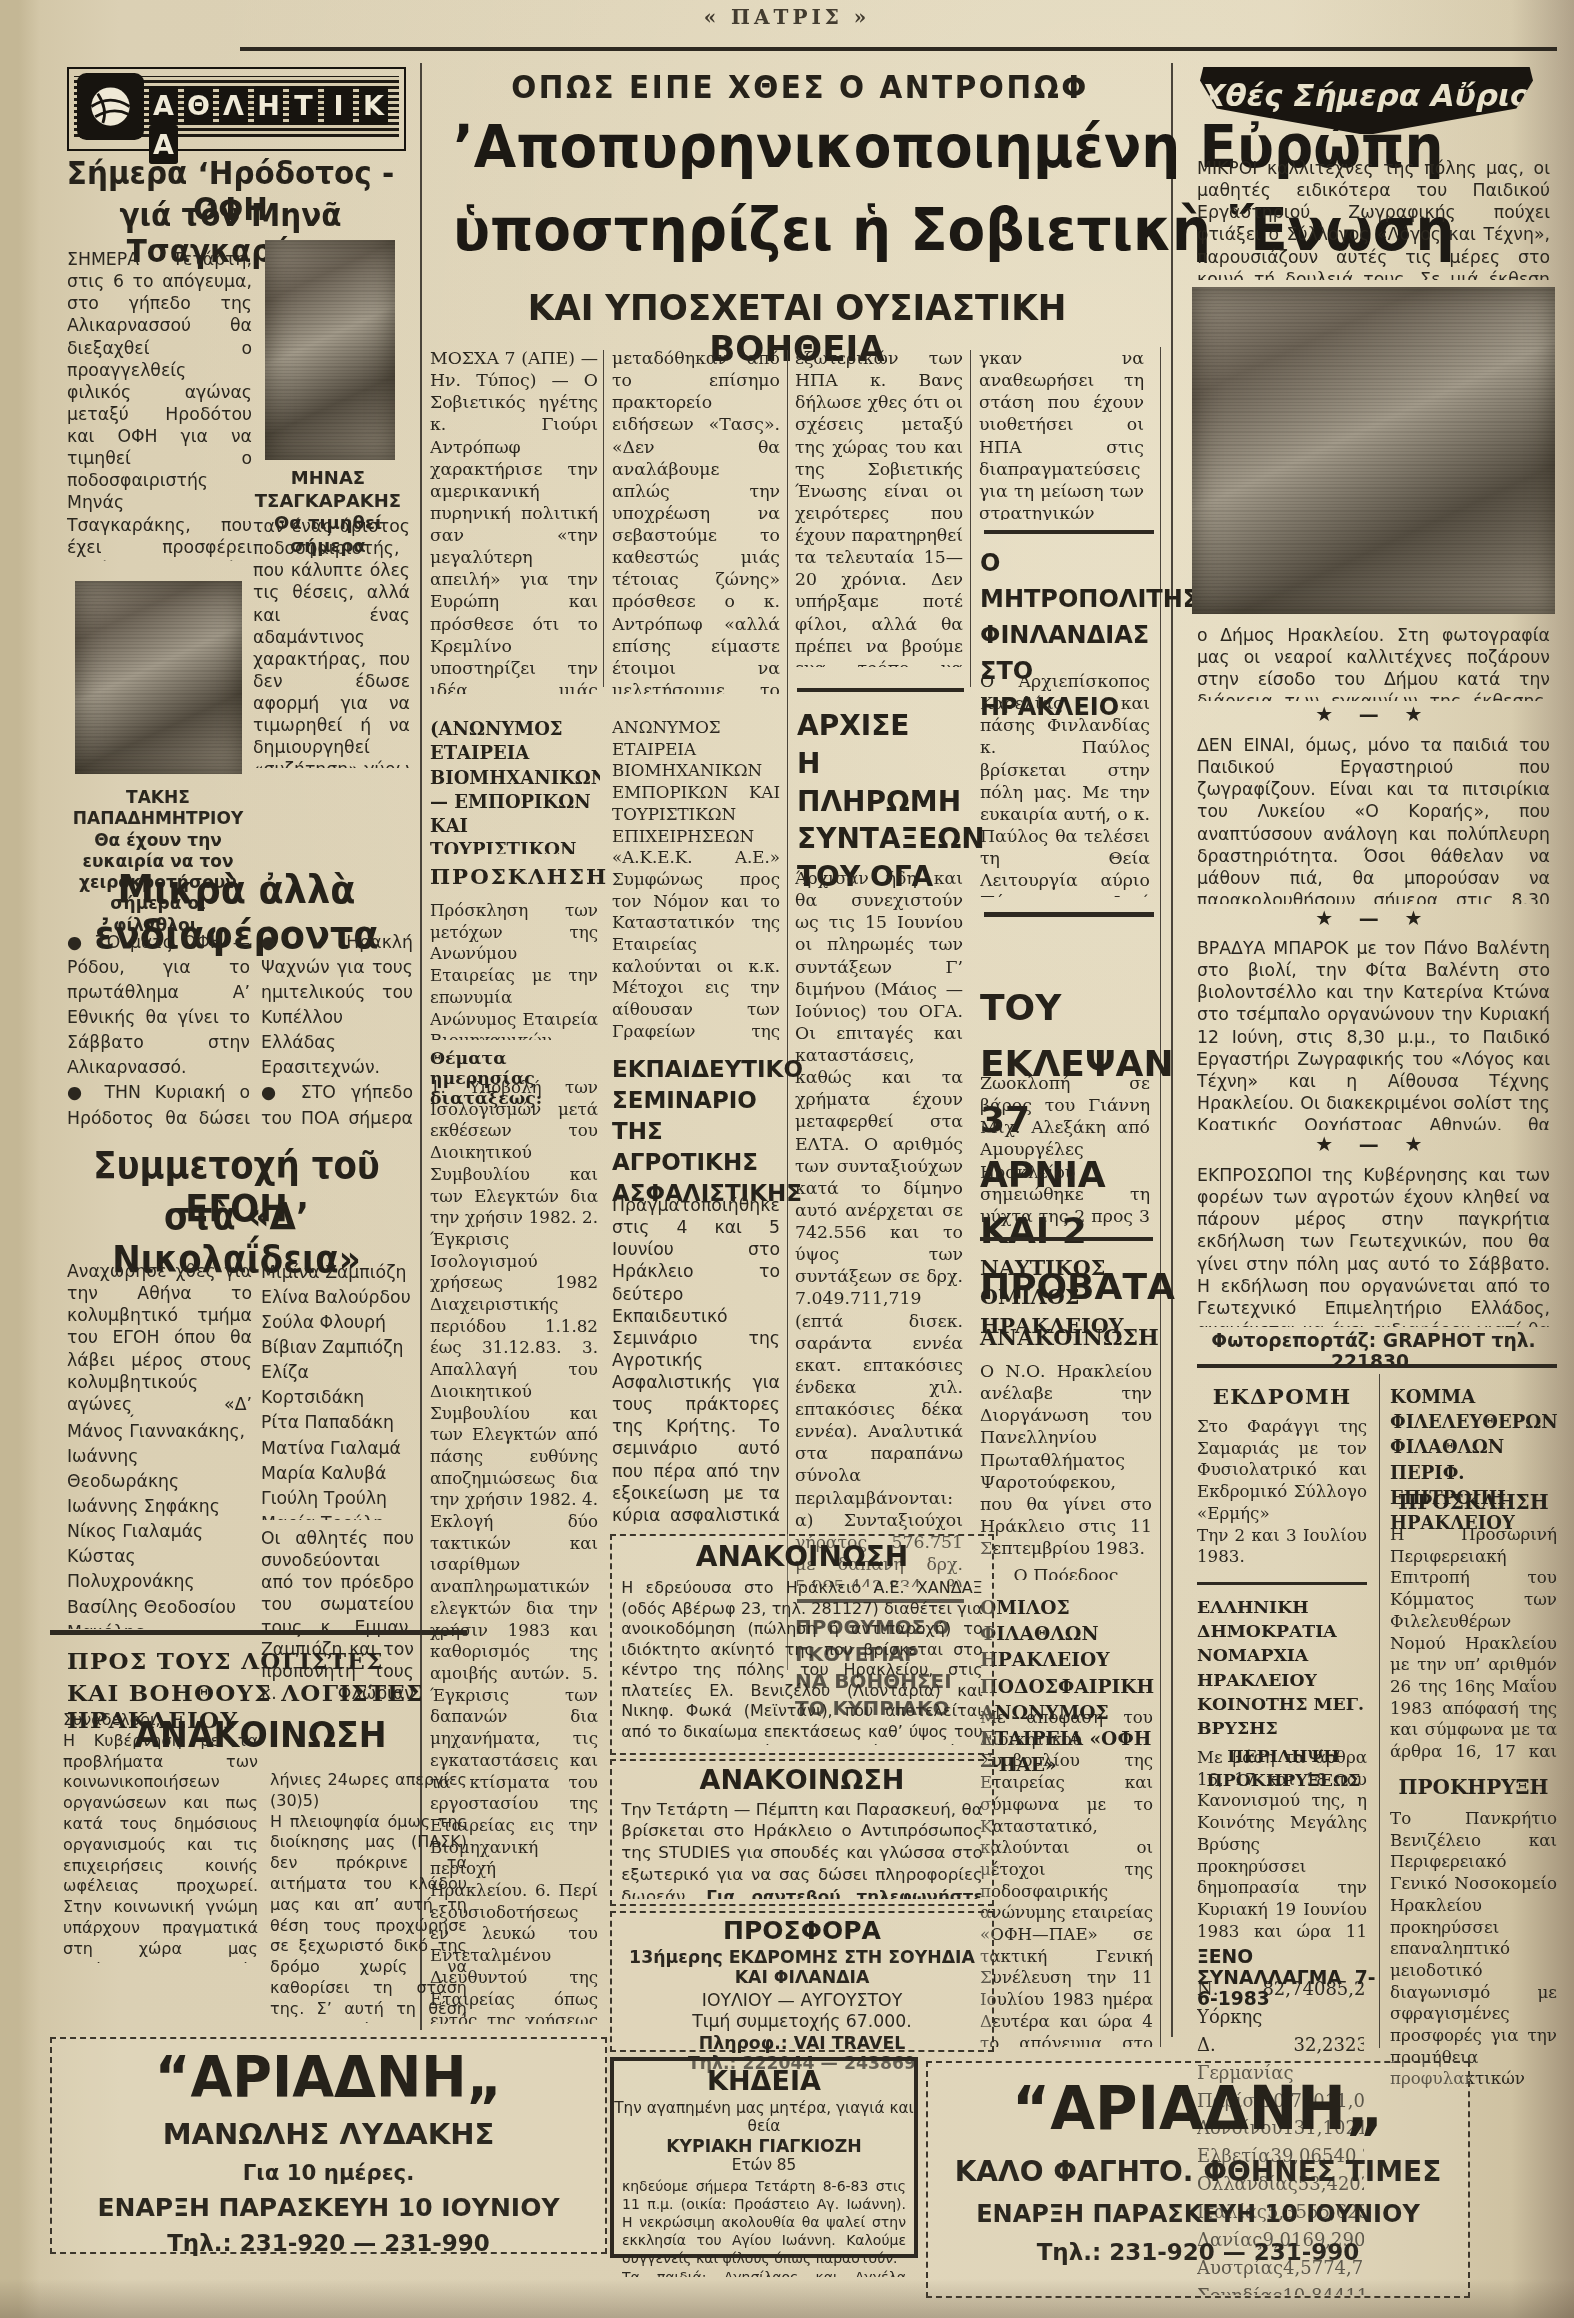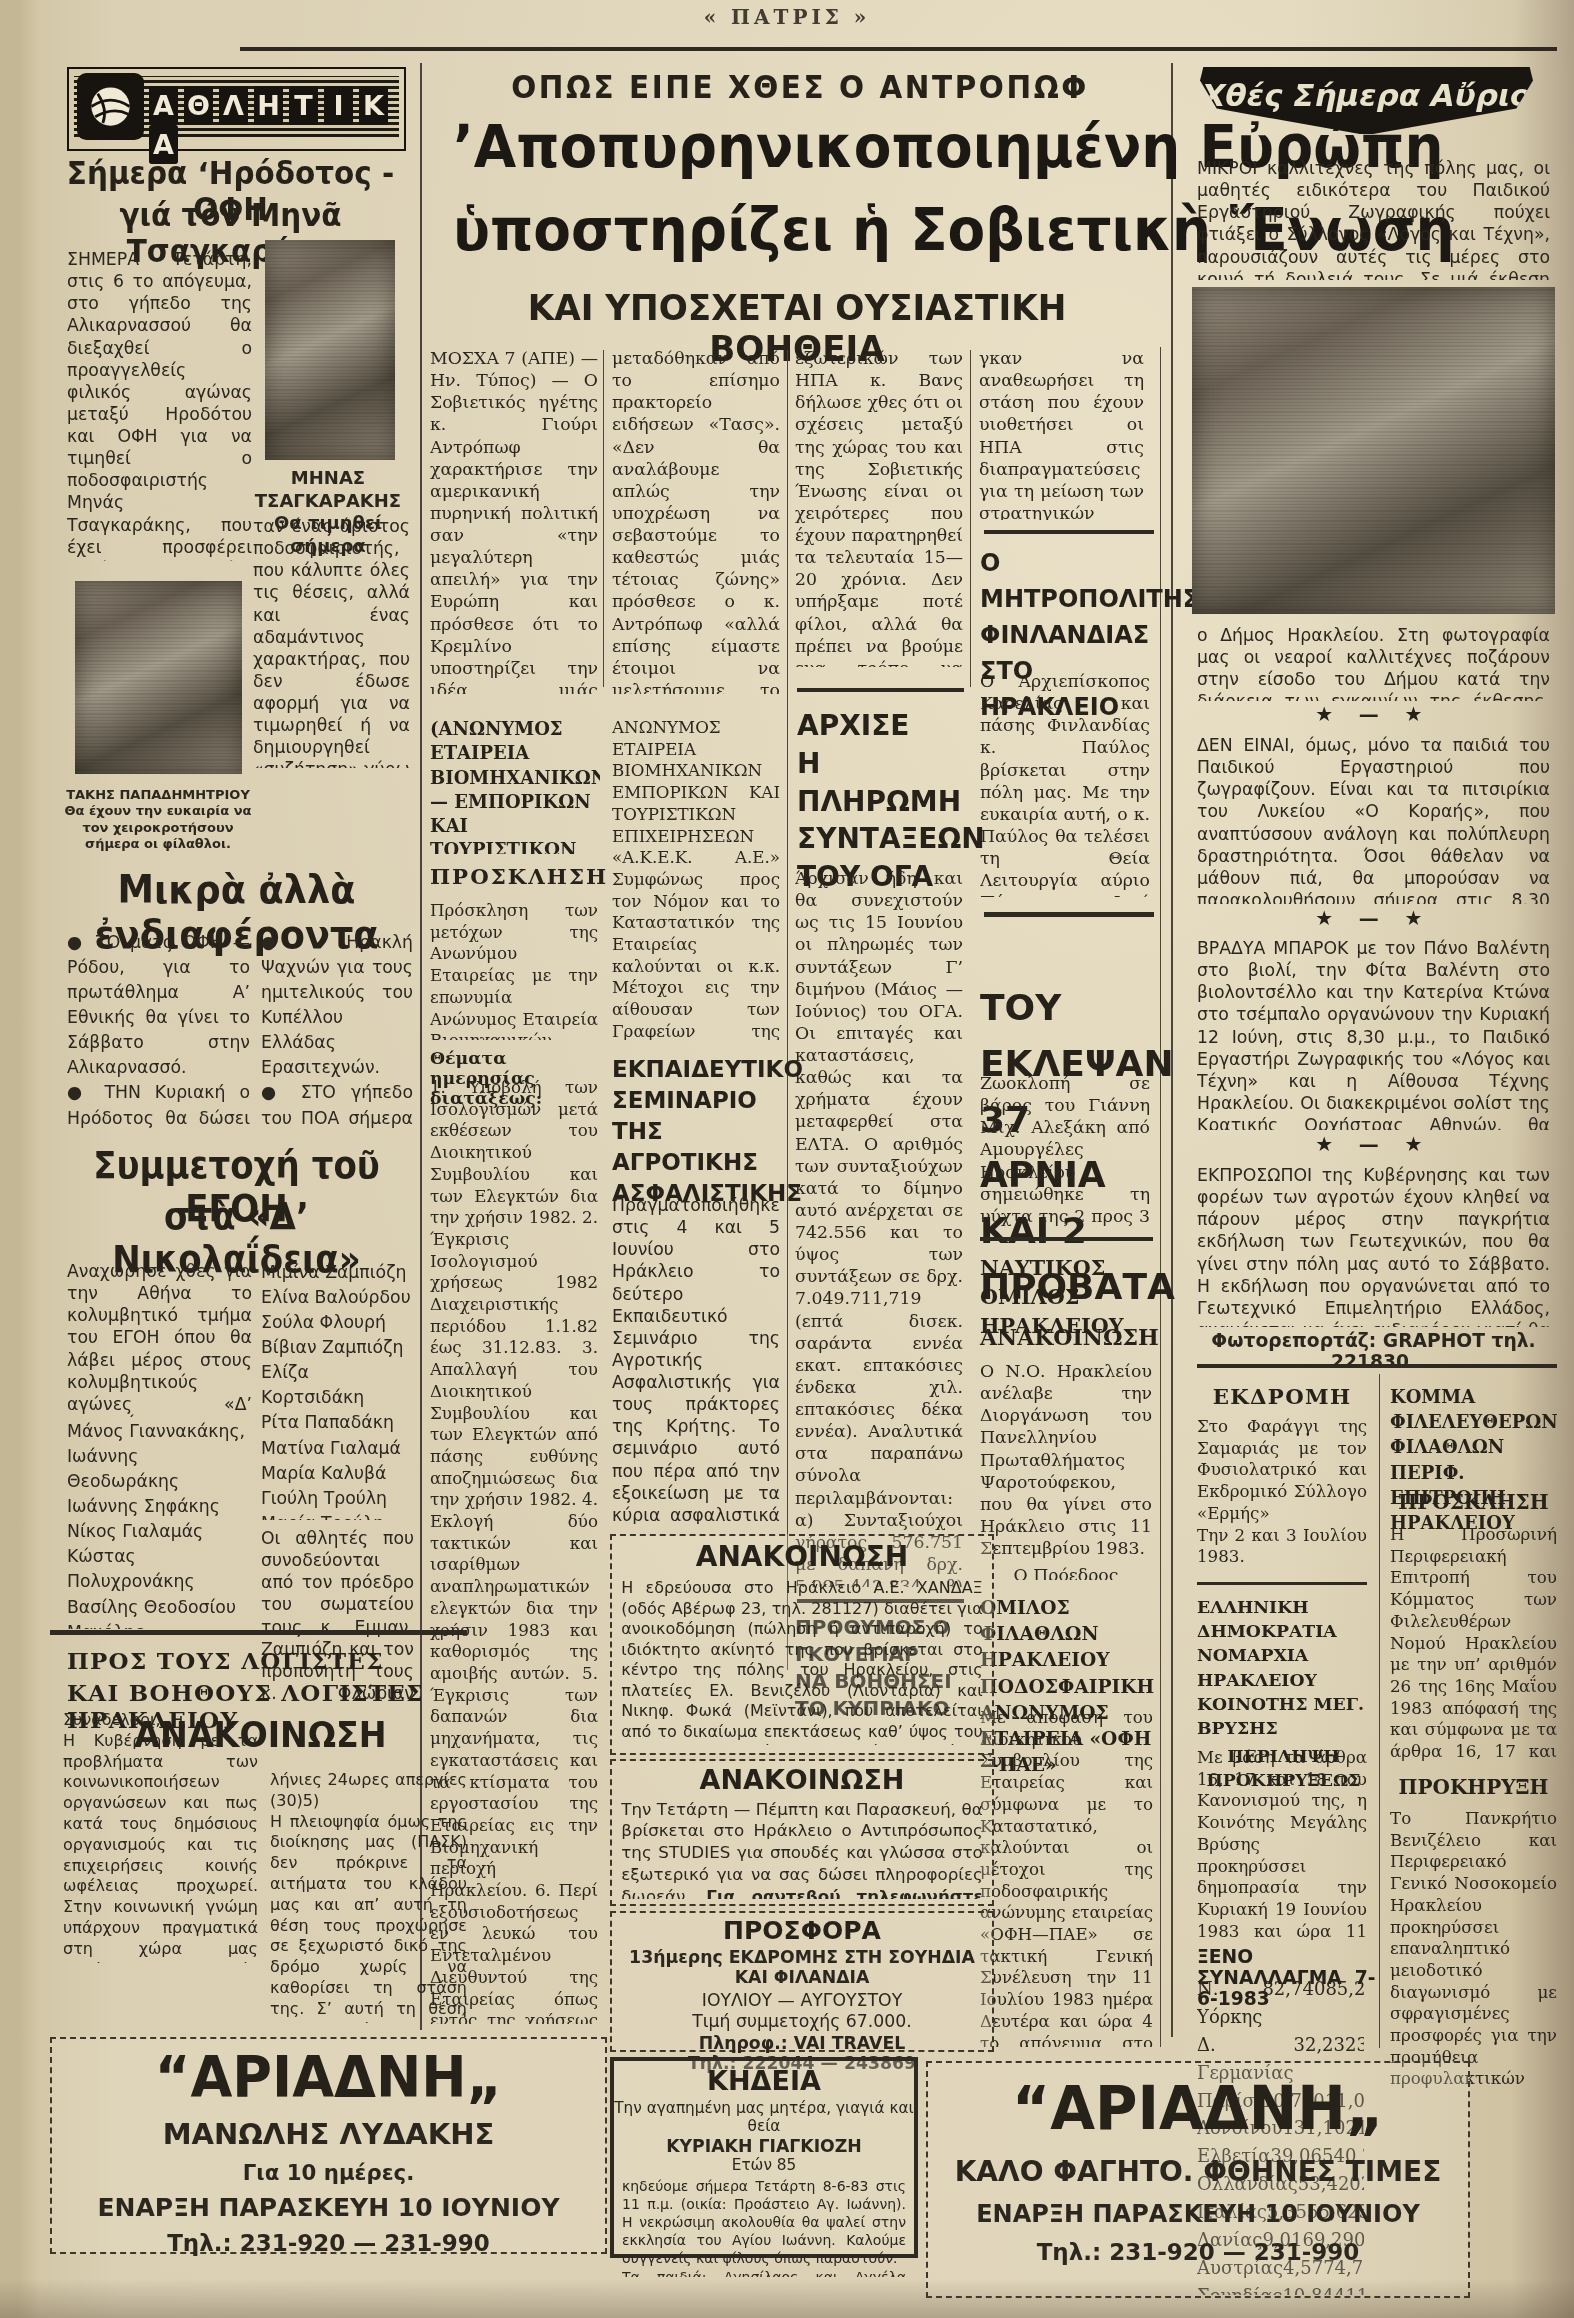--- a/index.html
+++ b/index.html
@@ -75,21 +75,21 @@
   <div class="abs cap" style="left:248px;top:467px;width:160px;font-size:18px;">
     <div>ΜΗΝΑΣ ΤΣΑΓΚΑΡΑΚΗΣ</div>
     <div>Θα τιμηθεί σήμερα</div>
   </div>
   <div class="abs just clip smallbody" style="left:253px;top:515px;width:157px;height:253px;">
     <span>ταν ένας άριστος ποδοσφαιριστής, που κάλυπτε όλες τις θέσεις, αλλά και ένας αδαμάντινος χαρακτήρας, που δεν έδωσε αφορμή για να τιμωρηθεί ή να δημιουργηθεί «συζήτηση» γύρω από τ’ όνομά του.</span> 
   </div>
 
   <div class="photo" style="left:75px;top:581px;width:167px;height:193px;"></div>
 
-  <div class="abs cap" style="left:63px;top:787px;width:190px;font-size:13px;">
+  <div class="abs cap" style="left:63px;top:787px;width:190px;font-size:17px;">
     <div class="b">ΤΑΚΗΣ ΠΑΠΑΔΗΜΗΤΡΙΟΥ</div>
     <div>Θα έχουν την ευκαιρία να τον χειροκροτήσουν σήμερα οι φίλαθλοι.</div>
   </div>
 
   <div class="abs ctr b ink" style="left:63px;top:867px;width:347px;font-size:39px;transform:scaleX(.94);">Μικρὰ ἀλλὰ ἐνδιαφέροντα</div>
 
   <div class="abs clip name-list" style="left:67px;top:930px;width:183px;height:200px;">
       <div class="row bullet just">● ΤΟ ματς ΟΦΗ — Ρόδου, για το πρωτάθλημα Α’ Εθνικής θα γίνει το Σάββατο στην Αλικαρνασσό.</div>
       <div class="row bullet just">● ΤΗΝ Κυριακή ο Ηρόδοτος θα δώσει στο γήπεδό του τον τελευταίο αγώνα του πρωταθλήματος. Αντίπαλός του θα είναι ο Αιολικός Μυτιλήνης.</div>
     </div>

